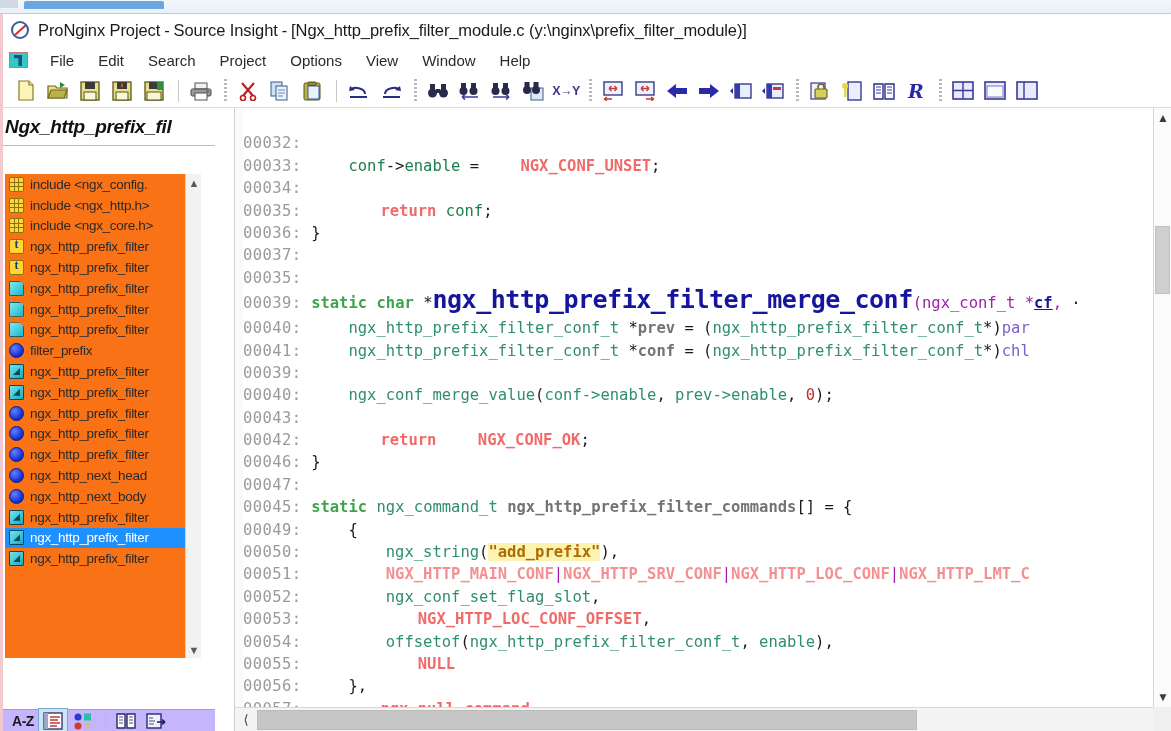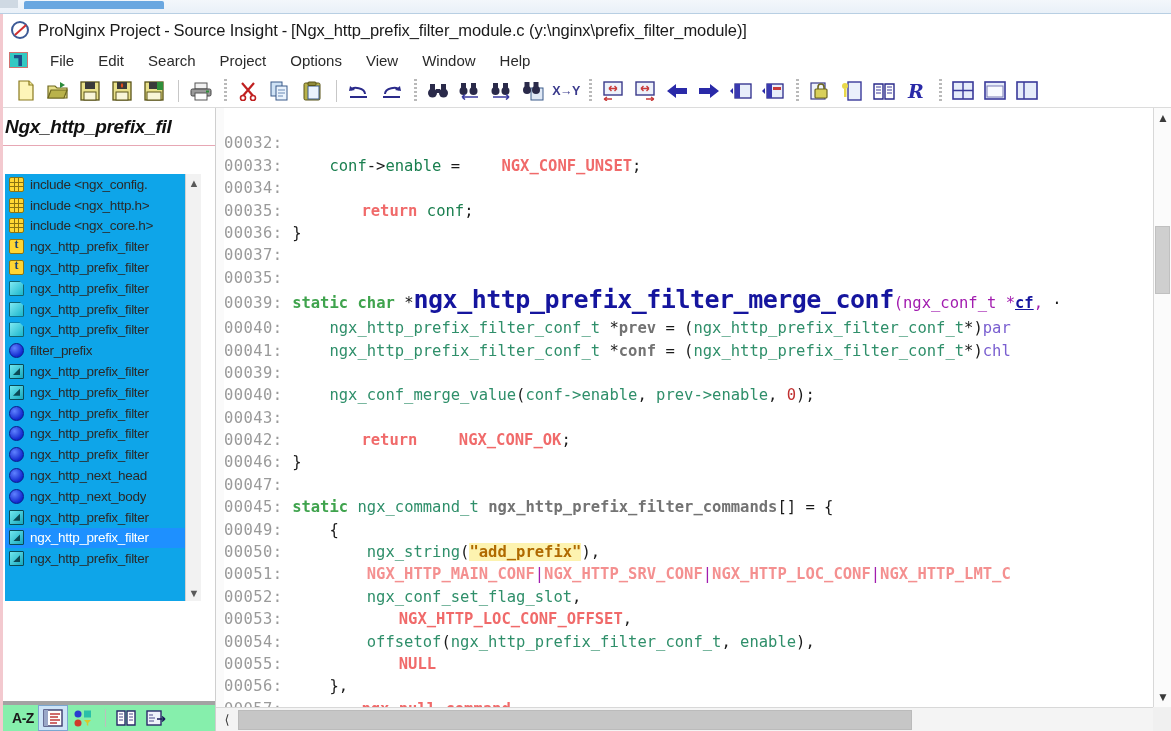--- a/index.html
+++ b/index.html
@@ -105,20 +105,21 @@
   }
   .tb-text {
     font-size: 12.5px; font-weight: bold; color: #3a3a8c;
     letter-spacing: -0.5px;
   }
 
   
   #body {
     position: absolute; left: 0; top: 94px; right: 0; bottom: 0;
     display: flex;
+    gap: 19px;
   }
 
   
   #leftpane {
     width: 212px; flex: 0 0 auto;
     display: flex; flex-direction: column;
     background: #ffffff; position: relative;
   }
   #symbol-header {
     height: 38px; display: flex; align-items: center;
@@ -128,22 +129,22 @@
   #symbol-header .hdr-text {
     font-size: 19px; font-style: italic; font-weight: bold;
     color: #111; white-space: nowrap; letter-spacing: -0.3px;
   }
   #symbol-gap { height: 28px; background: #ffffff; }
 
   #tree-wrap {
     position: relative;
     margin-left: 2px;
     width: 196px;
-    height: 427px;
-    background: #0ea5e9;
+    height: 484px;
+    background: #f97316;
     overflow: hidden;
   }
   #tree-list {
     position: absolute; left: 0; top: 0; right: 16px; bottom: 0;
     overflow: hidden;
   }
   .tree-row {
     height: 20.8px; display: flex; align-items: center;
     padding-left: 4px; white-space: nowrap; cursor: default;
   }
@@ -204,23 +205,23 @@
     display: flex; align-items: center; justify-content: center;
     color: #5a5a5a; font-size: 11px;
   }
   .sb-arrow.up { top: 0; }
   .sb-arrow.down { bottom: 0; }
 
   #leftpane-bottom-gap { flex: 1 1 auto; background: #ffffff; }
 
   
   #left-toolbar {
-    height: 30px; display: flex; align-items: center;
-    padding-left: 6px; background: #86efac;
-    border-top: 4px solid #a3a3a3;
+    height: 22px; display: flex; align-items: center;
+    padding-left: 6px; background: #c4b5fd;
+    border-top: 1px solid #a3a3a3;
     flex: 0 0 auto;
   }
   .lt-btn {
     width: 28px; height: 24px; margin-right: 2px; flex: 0 0 auto;
     display: flex; align-items: center; justify-content: center;
   }
   .lt-btn.active { background: #cde4f7; outline: 1px solid #7aa7d0; }
   .lt-sep { width: 1px; height: 18px; background: #bdbdbd; margin: 0 6px; flex: 0 0 auto; }
   .lt-az { font-size: 14px; font-weight: bold; color: #1a1a1a; letter-spacing: -0.5px; }
 

